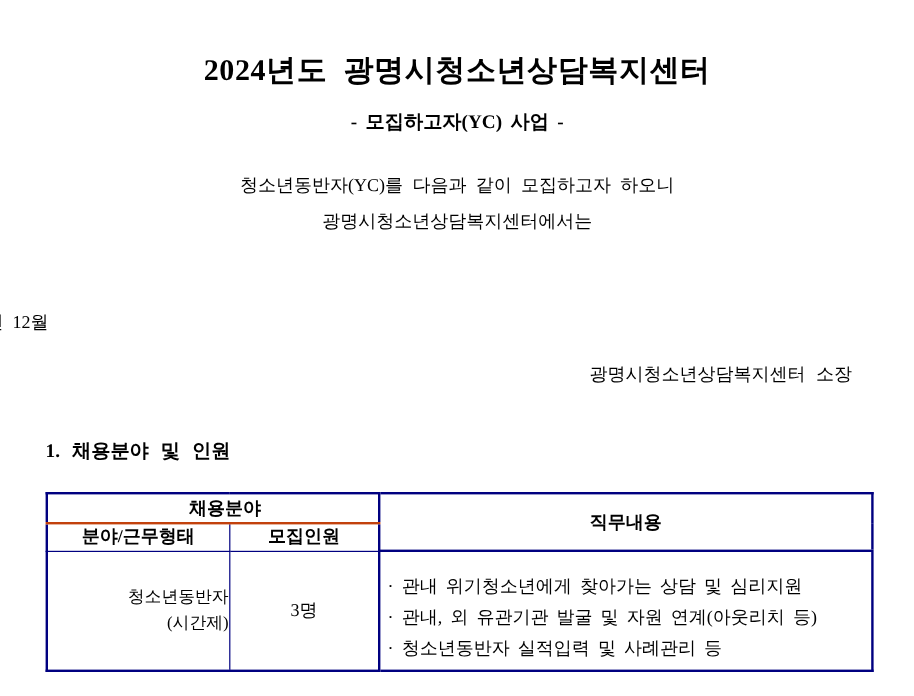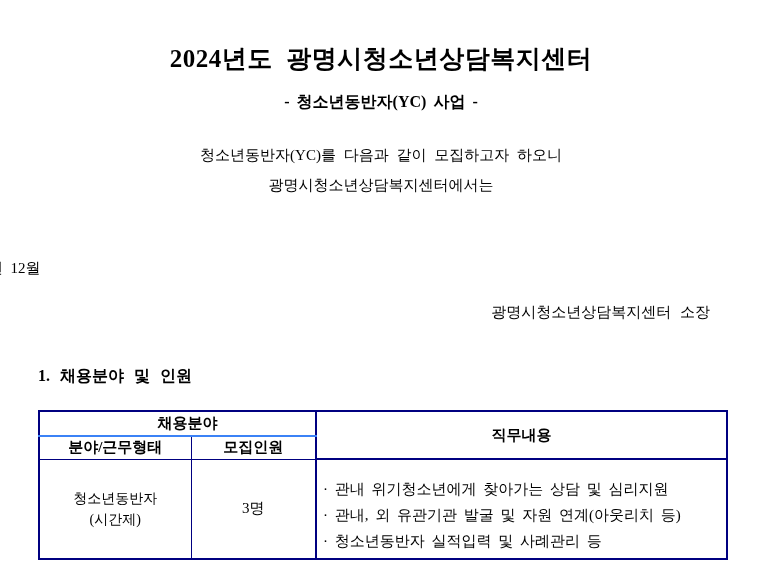--- a/index.html
+++ b/index.html
@@ -58,56 +58,56 @@
   }
   .hire-table th, .hire-table td {
     border: 1px solid #000080;
     background: #ffffff;
     vertical-align: middle;
   }
   .hire-table { border: 2px solid #000080; }
   th.group-header {
     height: 25px;
     font-size: 15px; font-weight: bold; text-align: center;
-    border-bottom: 2px solid #3b82f6;
+    border-bottom: 2px solid #c2410c;
     padding-left: 20px;
   }
   th.duties-header {
     font-size: 15px; font-weight: bold; text-align: center;
     border-left: 2px solid #000080;
     border-bottom: 2px solid #000080;
     margin-left: 16px;
   }
   th.sub-header {
     height: 23px;
     font-size: 15px; font-weight: bold; text-align: center;
   }
   td.field-cell {
     height: 82px;
-    font-size: 14px; text-align: center; line-height: 21px;
+    font-size: 14px; text-align: right; line-height: 21px;
   }
   td.count-cell {
     font-size: 15px; text-align: center;
   }
   td.duties-cell {
     font-size: 15px; text-align: left;
     border-left: 2px solid #000080;
     padding: 16px 4px 4px 6px;
     word-spacing: 3px;
   }
   .duty-line { line-height: 26px; white-space: nowrap; }
 </style>
 </head>
 <body>
 
 <div class="page">
 
   <div class="doc-title">2024년도  광명시청소년상담복지센터</div>
 
-  <div class="doc-subtitle">- 청소년동반자(YC) 사업 -</div>
+  <div class="doc-subtitle">- 모집하고자(YC) 사업 -</div>
 
   <div class="intro">
     <div>청소년동반자(YC)를 다음과 같이 모집하고자 하오니</div>
     <div>광명시청소년상담복지센터에서는</div>
   </div>
 
   <div class="date-line">2023년  12월</div>
 
   <div class="signature-line">광명시청소년상담복지센터 소장</div>
 

